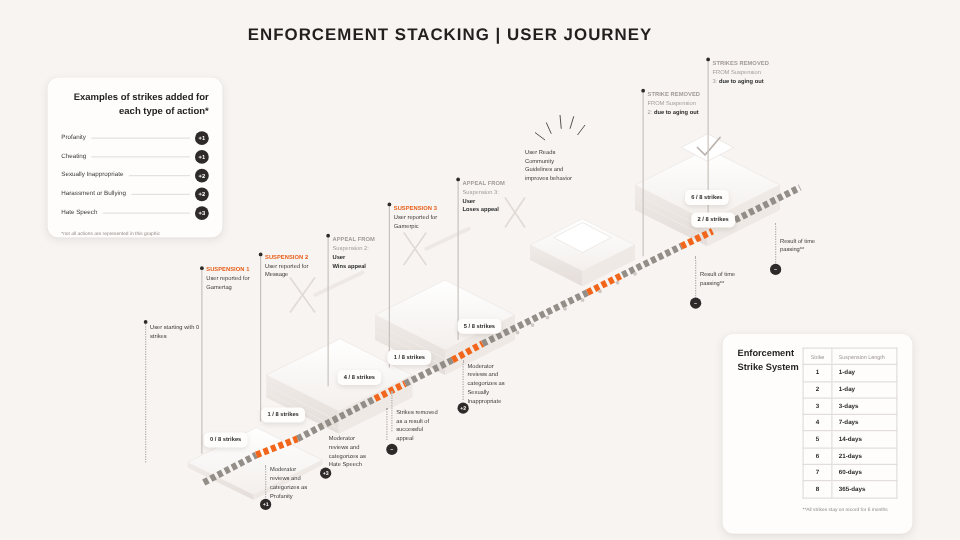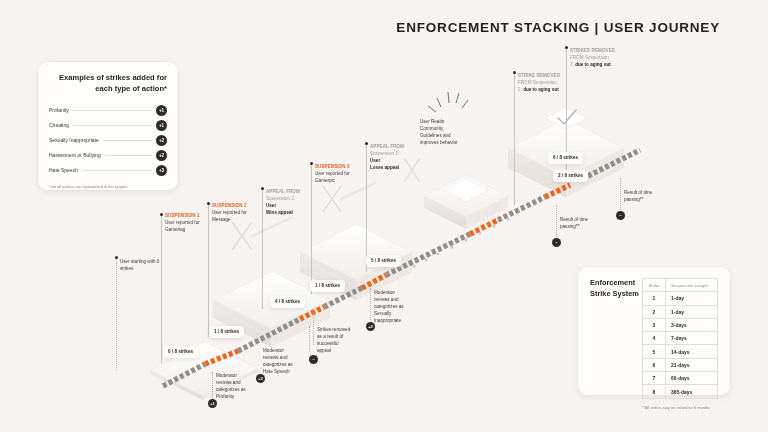--- a/index.html
+++ b/index.html
@@ -5,21 +5,21 @@
   html,body{margin:0;padding:0;}
   body{
     width:768px;height:432px;overflow:hidden;
     background:#f7f4f2;
     font-family:"Liberation Sans", sans-serif;
     color:#2b2b2b;position:relative;
   }
   #stage{position:absolute;inset:0;}
 
   .title{
-    position:absolute;top:20px;left:0;width:720px;text-align:right;
+    position:absolute;top:20px;left:0;width:720px;text-align:center;
     font-size:13.5px;font-weight:bold;letter-spacing:.06em;color:#231f1e;
   }
 
   
   .card{
     position:absolute;background:#fffdfc;border-radius:9px;
     box-shadow:0 2px 7px rgba(80,60,50,.10), 0 0 0 .5px rgba(0,0,0,.03);
   }
 
   
@@ -28,21 +28,21 @@
   .lg-row{display:flex;align-items:center;height:14px;margin-bottom:1px;}
   .lg-row .lg-label{font-size:5px;color:#3a3a3a;white-space:nowrap;}
   .lg-row .lg-rule{flex:1;height:1px;background:#e6e1de;margin:0 4px;}
   .lg-badge{
     width:11px;height:11px;border-radius:50%;background:#2e2a29;color:#fff;
     font-size:4.6px;font-weight:bold;display:flex;align-items:center;justify-content:center;flex:none;
   }
   #legend .lg-foot{font-size:3.9px;color:#8d8783;margin-top:7px;}
 
   
-  #strikecard{left:578px;top:267px;width:152px;height:128px;padding:11px 12px;box-sizing:border-box;display:flex;}
+  #strikecard{left:578px;top:267px;width:152px;height:160px;padding:11px 12px;box-sizing:border-box;display:flex;}
   #strikecard .sc-title{font-size:7.4px;font-weight:bold;line-height:1.45;width:52px;flex:none;color:#231f1e;}
   .sc-tablewrap{flex:1;}
   table.sc{border-collapse:collapse;width:100%;}
   table.sc th,table.sc td{border:.5px solid #e3dedb;padding:0;height:12.3px;vertical-align:middle;}
   table.sc th{font-size:4.3px;font-weight:normal;color:#9a9390;}
   table.sc th.c1,table.sc td.c1{width:22px;text-align:center;}
   table.sc th.c2,table.sc td.c2{padding-left:5px;text-align:left;}
   table.sc td{font-size:5px;font-weight:bold;color:#2b2b2b;}
   .sc-foot{font-size:3.9px;color:#8d8783;margin-top:6px;line-height:1.45;}
 

